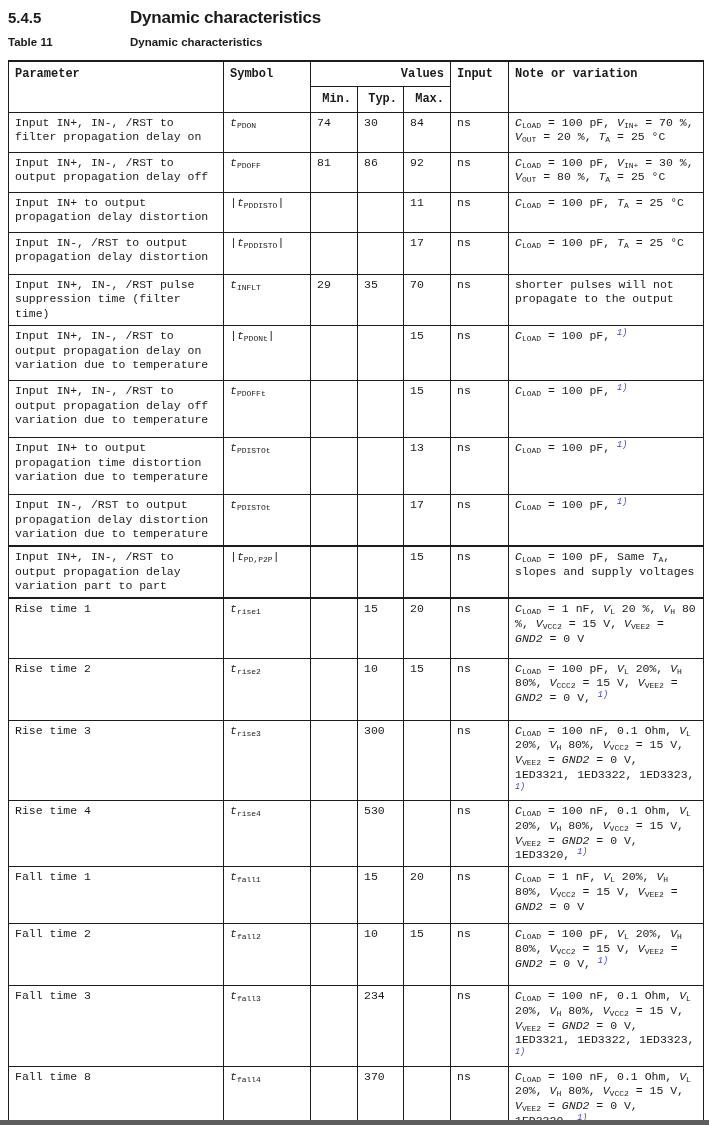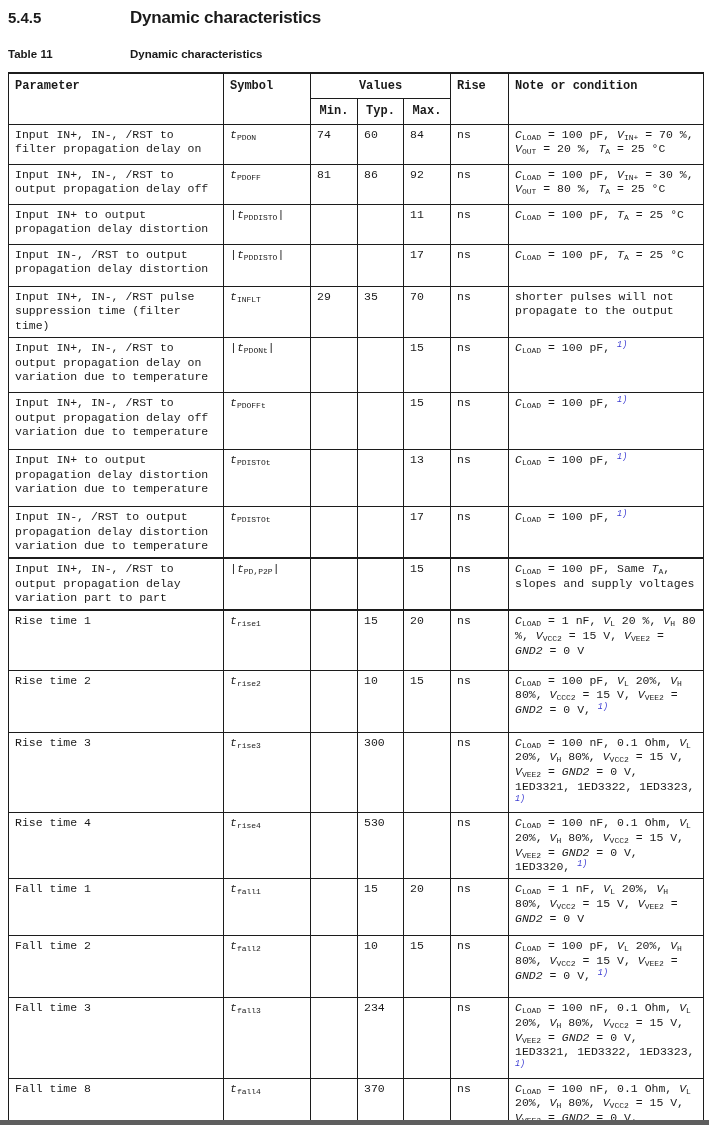--- a/index.html
+++ b/index.html
@@ -4,31 +4,31 @@
 <style>
   html,body{margin:0;padding:0;}
   body{
     width:709px;height:1125px;background:#ffffff;color:#1a1a1a;
     font-family:"Liberation Sans",sans-serif;position:relative;overflow:hidden;
   }
   .page{padding:6px 6px 0 8px;}
   .section-head{display:flex;align-items:baseline;margin-top:2px;}
   .section-num{font-weight:bold;font-size:15px;width:122px;flex:none;}
   .section-title{font-weight:bold;font-size:17px;letter-spacing:-0.2px;}
-  .caption{display:flex;align-items:baseline;margin-top:20px;}
+  .caption{display:flex;align-items:baseline;margin-top:8px;}
   .caption-label{font-weight:bold;font-size:11.5px;width:122px;flex:none;}
   .caption-title{font-weight:bold;font-size:11.5px;}
   table{
     border-collapse:collapse;width:695px;margin-top:12px;
     font-size:11.5px;line-height:1.28;table-layout:fixed;font-family:Liberation Mono, monospace;
   }
   table{border:1px solid #1c1c1c;border-top:2px solid #1c1c1c;border-bottom:2px solid #1c1c1c;}
   th,td{border:1px solid #1c1c1c;padding:3px 6px;vertical-align:top;text-align:left;overflow:hidden;}
   thead th{font-weight:bold;font-size:12px;padding-top:5px;padding-bottom:4px;}
-  th.c{text-align:center;}
+  th.c{text-align:right;}
   tr.thick td{border-top-width:2px;}
   td i, .caption i{font-style:italic;}
   sub{font-size:8px;line-height:0;vertical-align:-1.5px;letter-spacing:0;}
   .fnref{color:#3c3cd2;font-style:italic;font-size:8.5px;line-height:0;vertical-align:4px;}
   .footnote{display:flex;font-size:10.5px;margin-top:8px;}
   .fn-marker{font-style:italic;width:34px;flex:none;}
   .bottom-bar{position:absolute;left:0;bottom:0;width:709px;height:5px;background:#5e5e5e;}
 </style>
 </head>
 <body>
@@ -53,35 +53,35 @@
       <col style="width:46px">
       <col style="width:47px">
       <col style="width:58px">
       <col style="width:195px">
     </colgroup>
     <thead>
       <tr>
         <th rowspan="2">Parameter</th>
         <th rowspan="2">Symbol</th>
         <th colspan="3" class="c">Values</th>
-        <th rowspan="2">Rise</th>
-        <th rowspan="2">Note or condition</th>
+        <th rowspan="2">Input</th>
+        <th rowspan="2">Note or variation</th>
       </tr>
       <tr>
         <th class="c">Min.</th>
         <th class="c">Typ.</th>
         <th class="c">Max.</th>
       </tr>
     </thead>
     <tbody>
         <tr style="height: 40px;">
           <td>Input IN+, IN-, /RST to filter propagation delay on</td>
           <td><i>t</i><sub>PDON</sub></td>
           <td>74</td>
-          <td>60</td>
+          <td>30</td>
           <td>84</td>
           <td>ns</td>
           <td><i>C</i><sub>LOAD</sub> = 100 pF, <i>V</i><sub>IN+</sub> = 70 %, <i>V</i><sub>OUT</sub> = 20 %, <i>T</i><sub>A</sub> = 25 °C</td>
         </tr>
         <tr style="height: 40px;">
           <td>Input IN+, IN-, /RST to output propagation delay off</td>
           <td><i>t</i><sub>PDOFF</sub></td>
           <td>81</td>
           <td>86</td>
           <td>92</td>
@@ -127,21 +127,21 @@
         <tr style="height: 57px;">
           <td>Input IN+, IN-, /RST to output propagation delay off variation due to temperature</td>
           <td><i>t</i><sub>PDOFFt</sub></td>
           <td></td>
           <td></td>
           <td>15</td>
           <td>ns</td>
           <td><i>C</i><sub>LOAD</sub> = 100 pF, <sup class="fnref">1)</sup></td>
         </tr>
         <tr style="height: 57px;">
-          <td>Input IN+ to output propagation delay distortion variation due to temperature</td>
+          <td>Input IN+ to output propagation time distortion variation due to temperature</td>
           <td><i>t</i><sub>PDISTOt</sub></td>
           <td></td>
           <td></td>
           <td>13</td>
           <td>ns</td>
           <td><i>C</i><sub>LOAD</sub> = 100 pF, <sup class="fnref">1)</sup></td>
         </tr>
         <tr style="height: 49px;">
           <td>Input IN-, /RST to output propagation delay distortion variation due to temperature</td>
           <td><i>t</i><sub>PDISTOt</sub></td>

